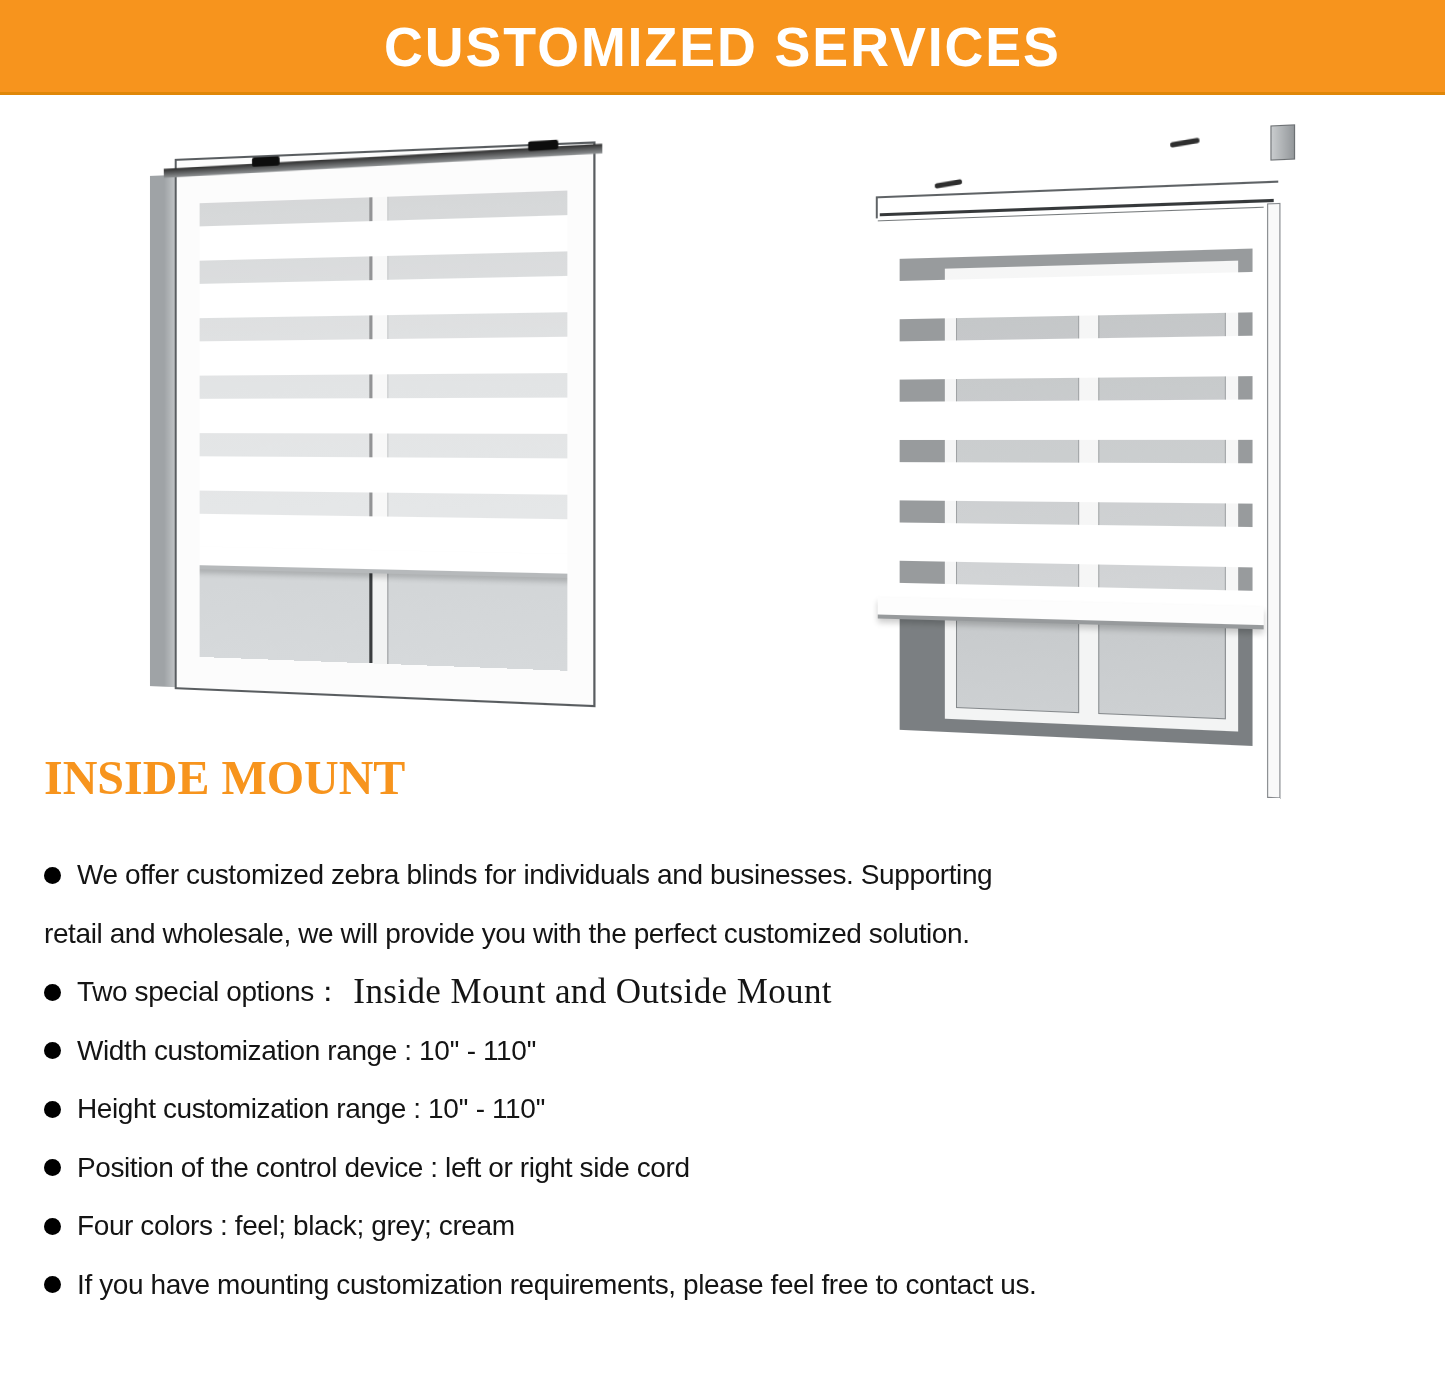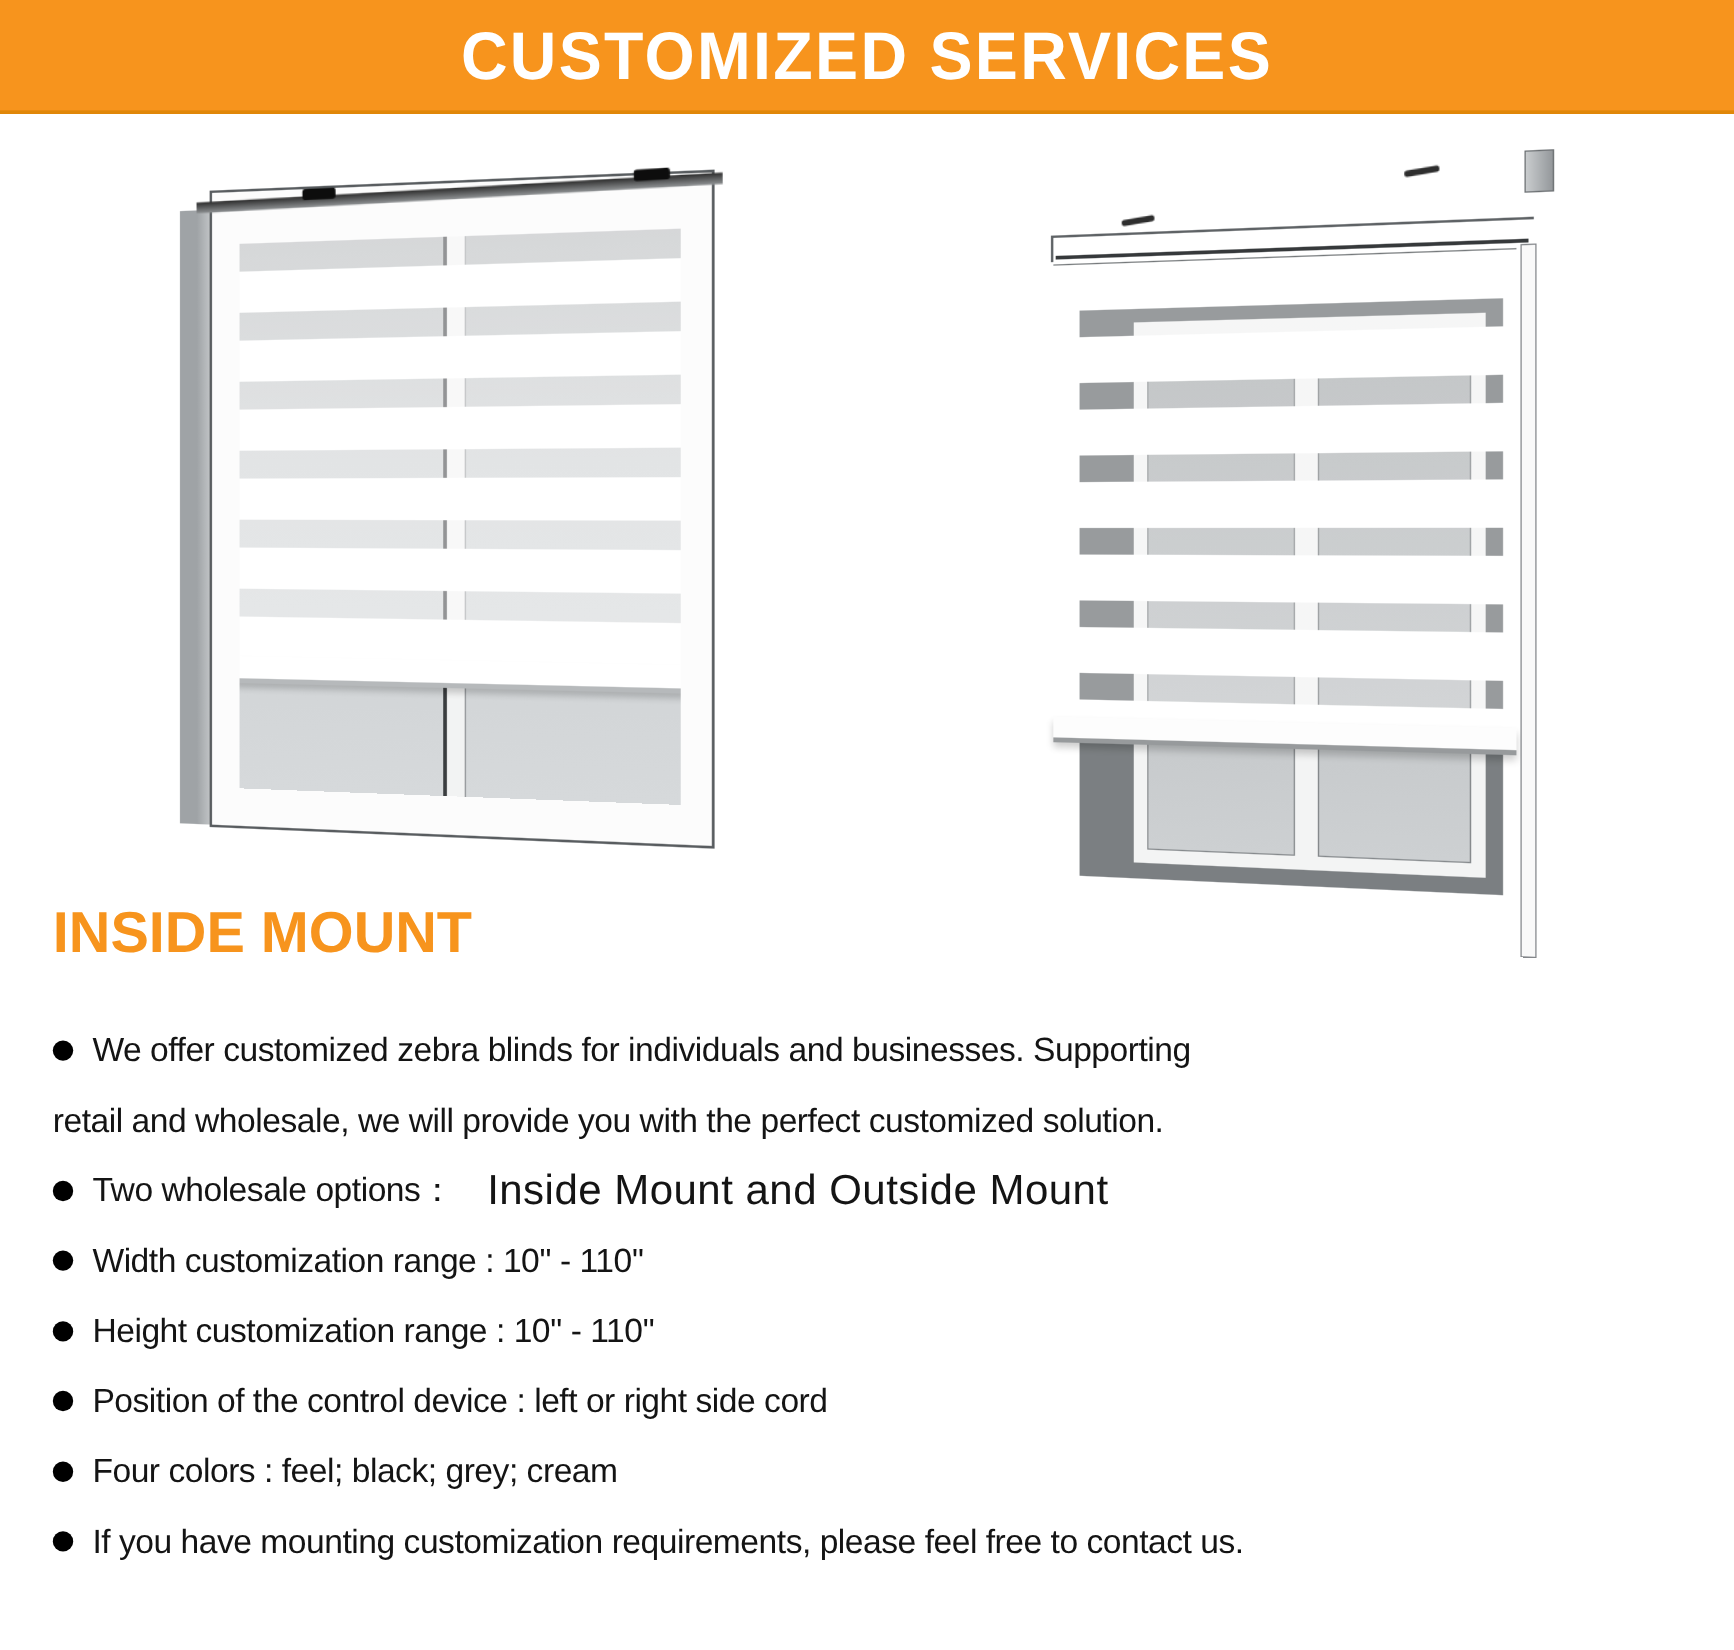--- a/index.html
+++ b/index.html
@@ -75,30 +75,30 @@
                border-top:1px solid #74787a; }
   .out-botrail { position:absolute; left:18px; width:367px; top:464px; height:17px;
                  background:#fdfdfd; border-bottom:4px solid #979a9c;
                  box-shadow:0 4px 6px rgba(0,0,0,0.2); }
   .out-siderail { position:absolute; left:388px; top:85px; width:12px; height:558px;
                   background:#f9f9f9; border:1px solid #83868a; box-sizing:border-box; }
 
   
   .mount-label { position:absolute; top:750px; color:#F7941D; font-size:48px;
                  font-weight:bold; white-space:nowrap; letter-spacing:0; }
-  .label-inside  { left:44px; }
+  .label-inside  { left:44px;font-family:Liberation Serif, serif; }
   .label-outside { left:777px; }
 
   
   .bullets { position:absolute; left:44px; top:846px; right:30px; color:#141414; }
   .line { display:flex; align-items:center; height:58.5px; white-space:nowrap; }
   .dot { flex:0 0 17px; width:17px; height:17px; border-radius:50%; background:#000000;
          margin-right:16px; }
   .txt { font-size:28px; letter-spacing:-0.4px; }
-  .emph { font-size:35px; letter-spacing:0.4px; margin-left:28px; }
+  .emph { font-size:35px; letter-spacing:0.4px; margin-left:12px;font-family:Liberation Serif, serif; }
 </style>
 </head>
 <body>
 
 <div class="canvas">
 
   <header class="banner">
     <h1 class="banner-title">CUSTOMIZED SERVICES</h1>
   </header>
 
@@ -146,21 +146,21 @@
     <div class="line">
       <span class="dot"></span>
       <span class="txt">We offer customized zebra blinds for individuals and businesses. Supporting</span>
     </div>
     <div class="line">
       <span class="txt">retail and wholesale, we will provide you with the perfect customized solution.</span>
     </div>
 
     <div class="line">
       <span class="dot"></span>
-      <span class="txt">Two wholesale options：</span>
+      <span class="txt">Two special options：</span>
       <span class="emph">Inside Mount and Outside Mount</span>
     </div>
 
     <div class="line">
       <span class="dot"></span>
       <span class="txt">Width customization range : 10'' - 110''</span>
     </div>
 
     <div class="line">
       <span class="dot"></span>

